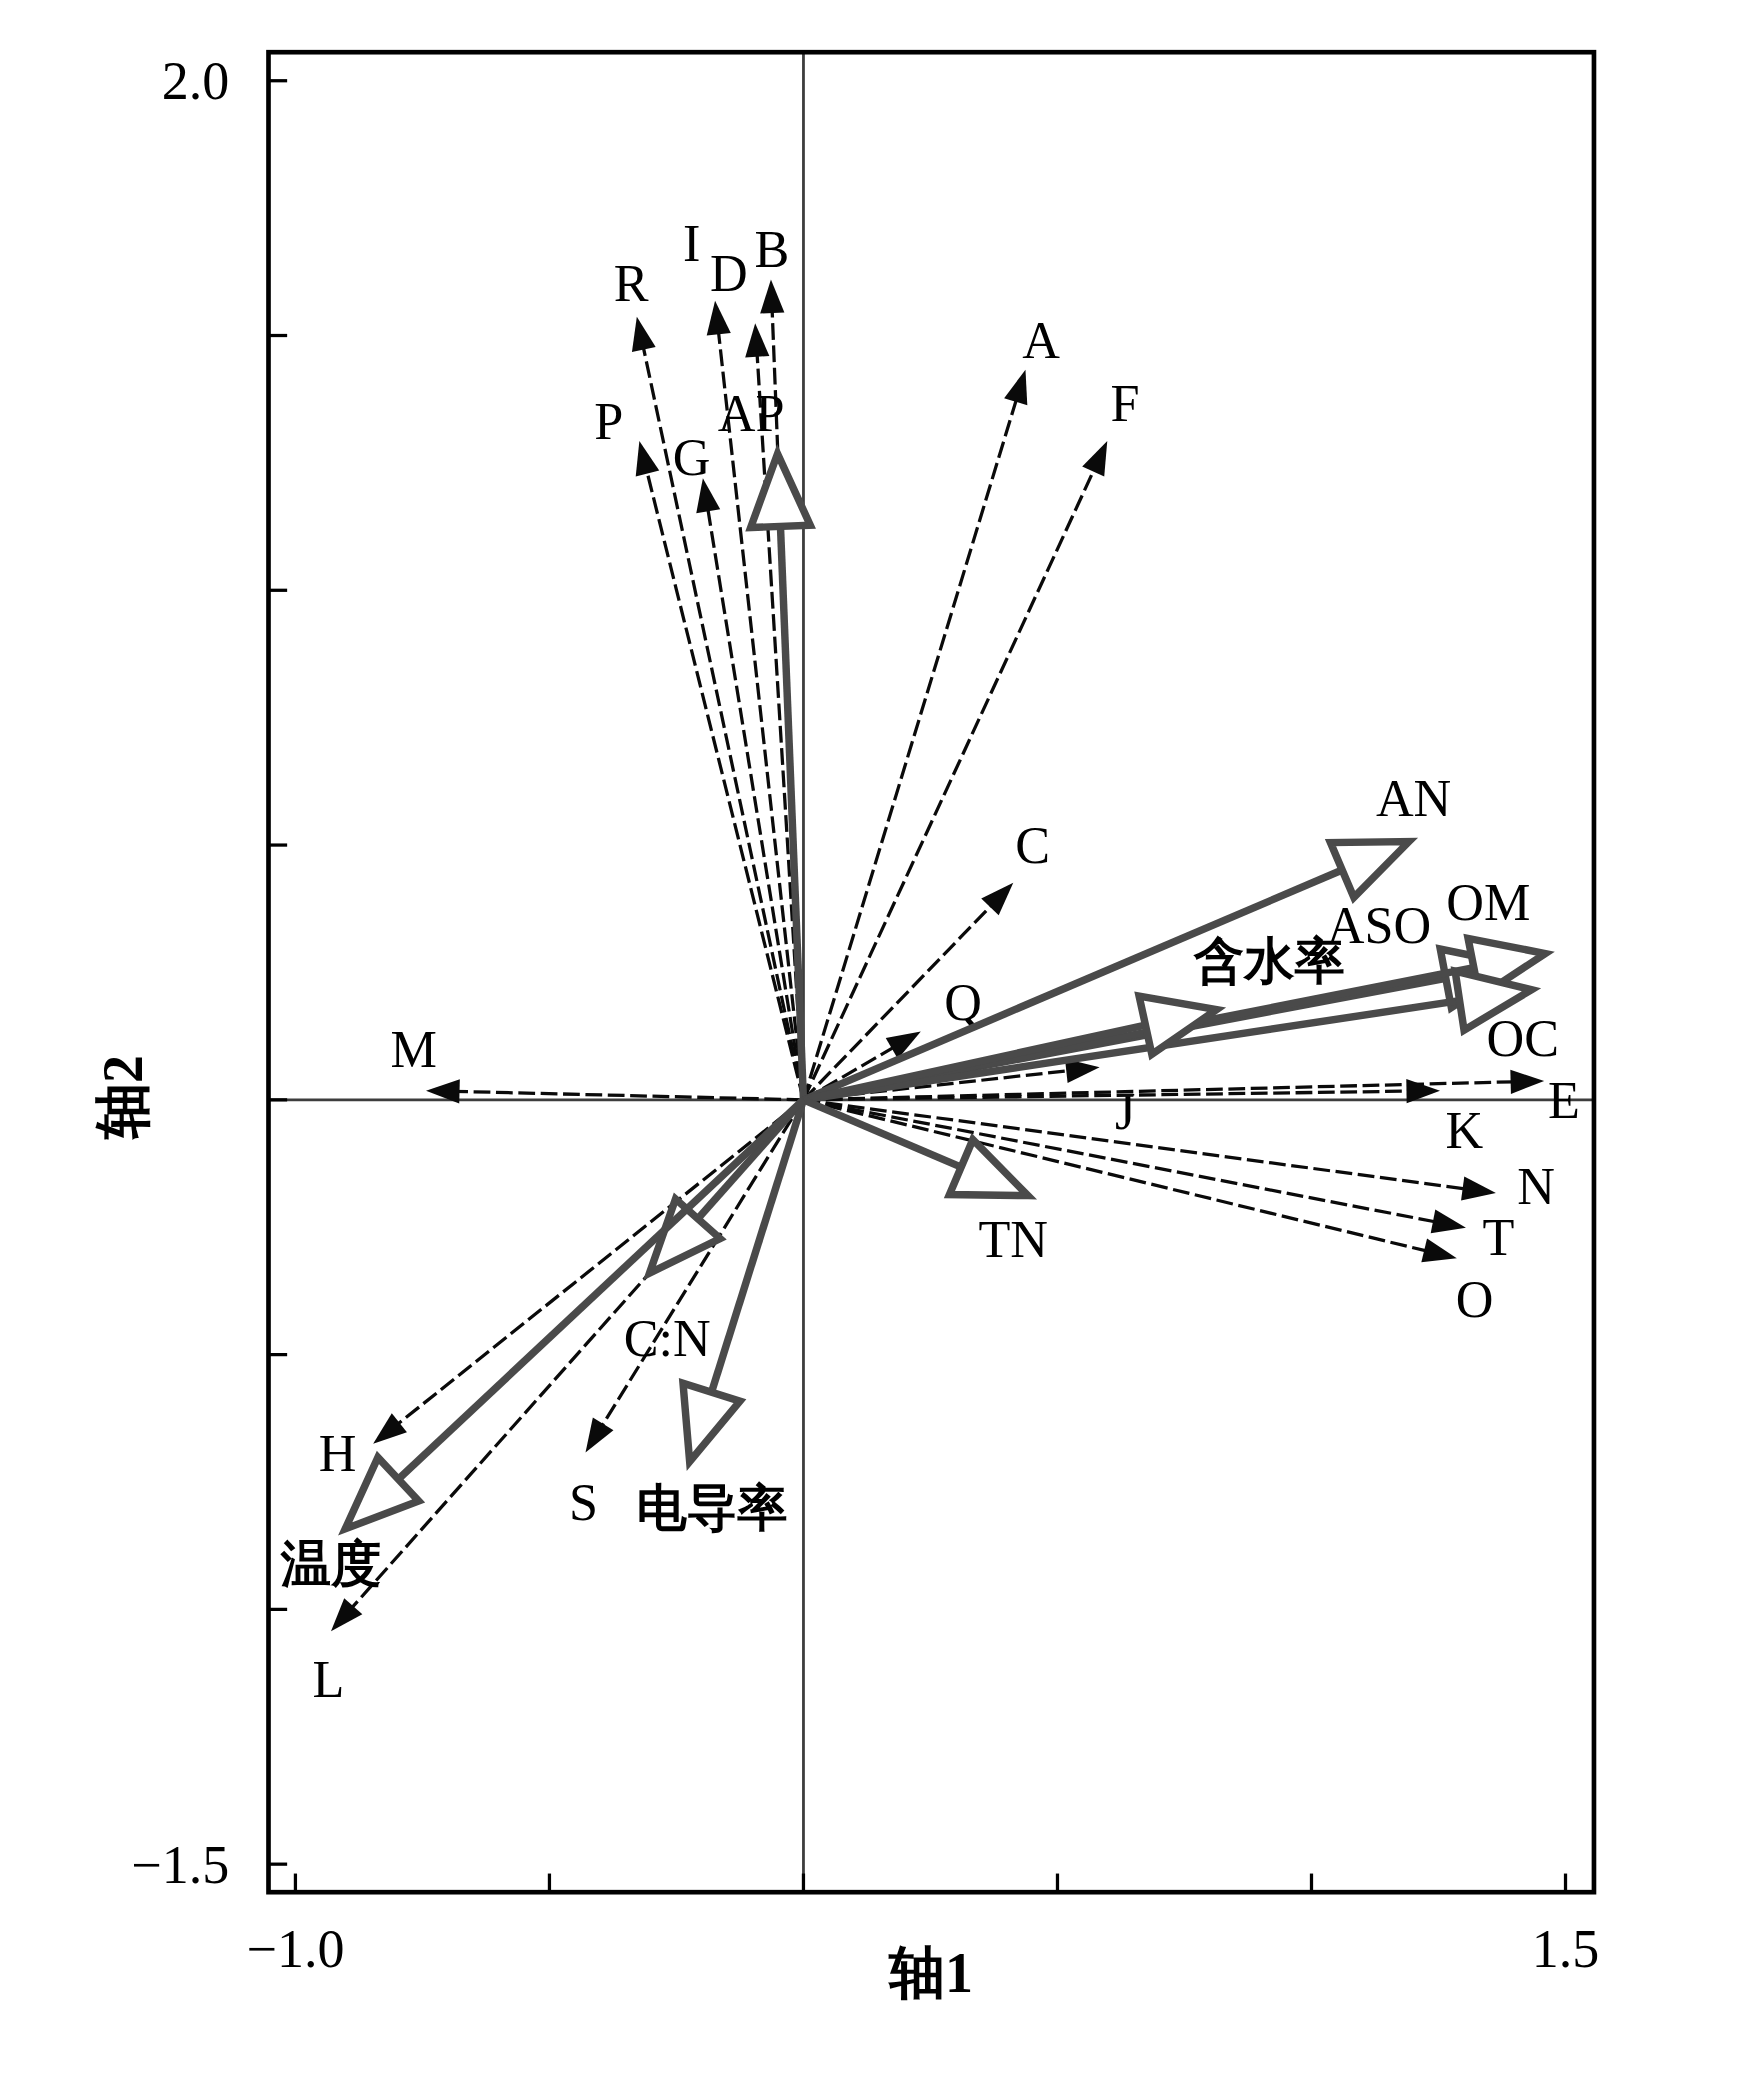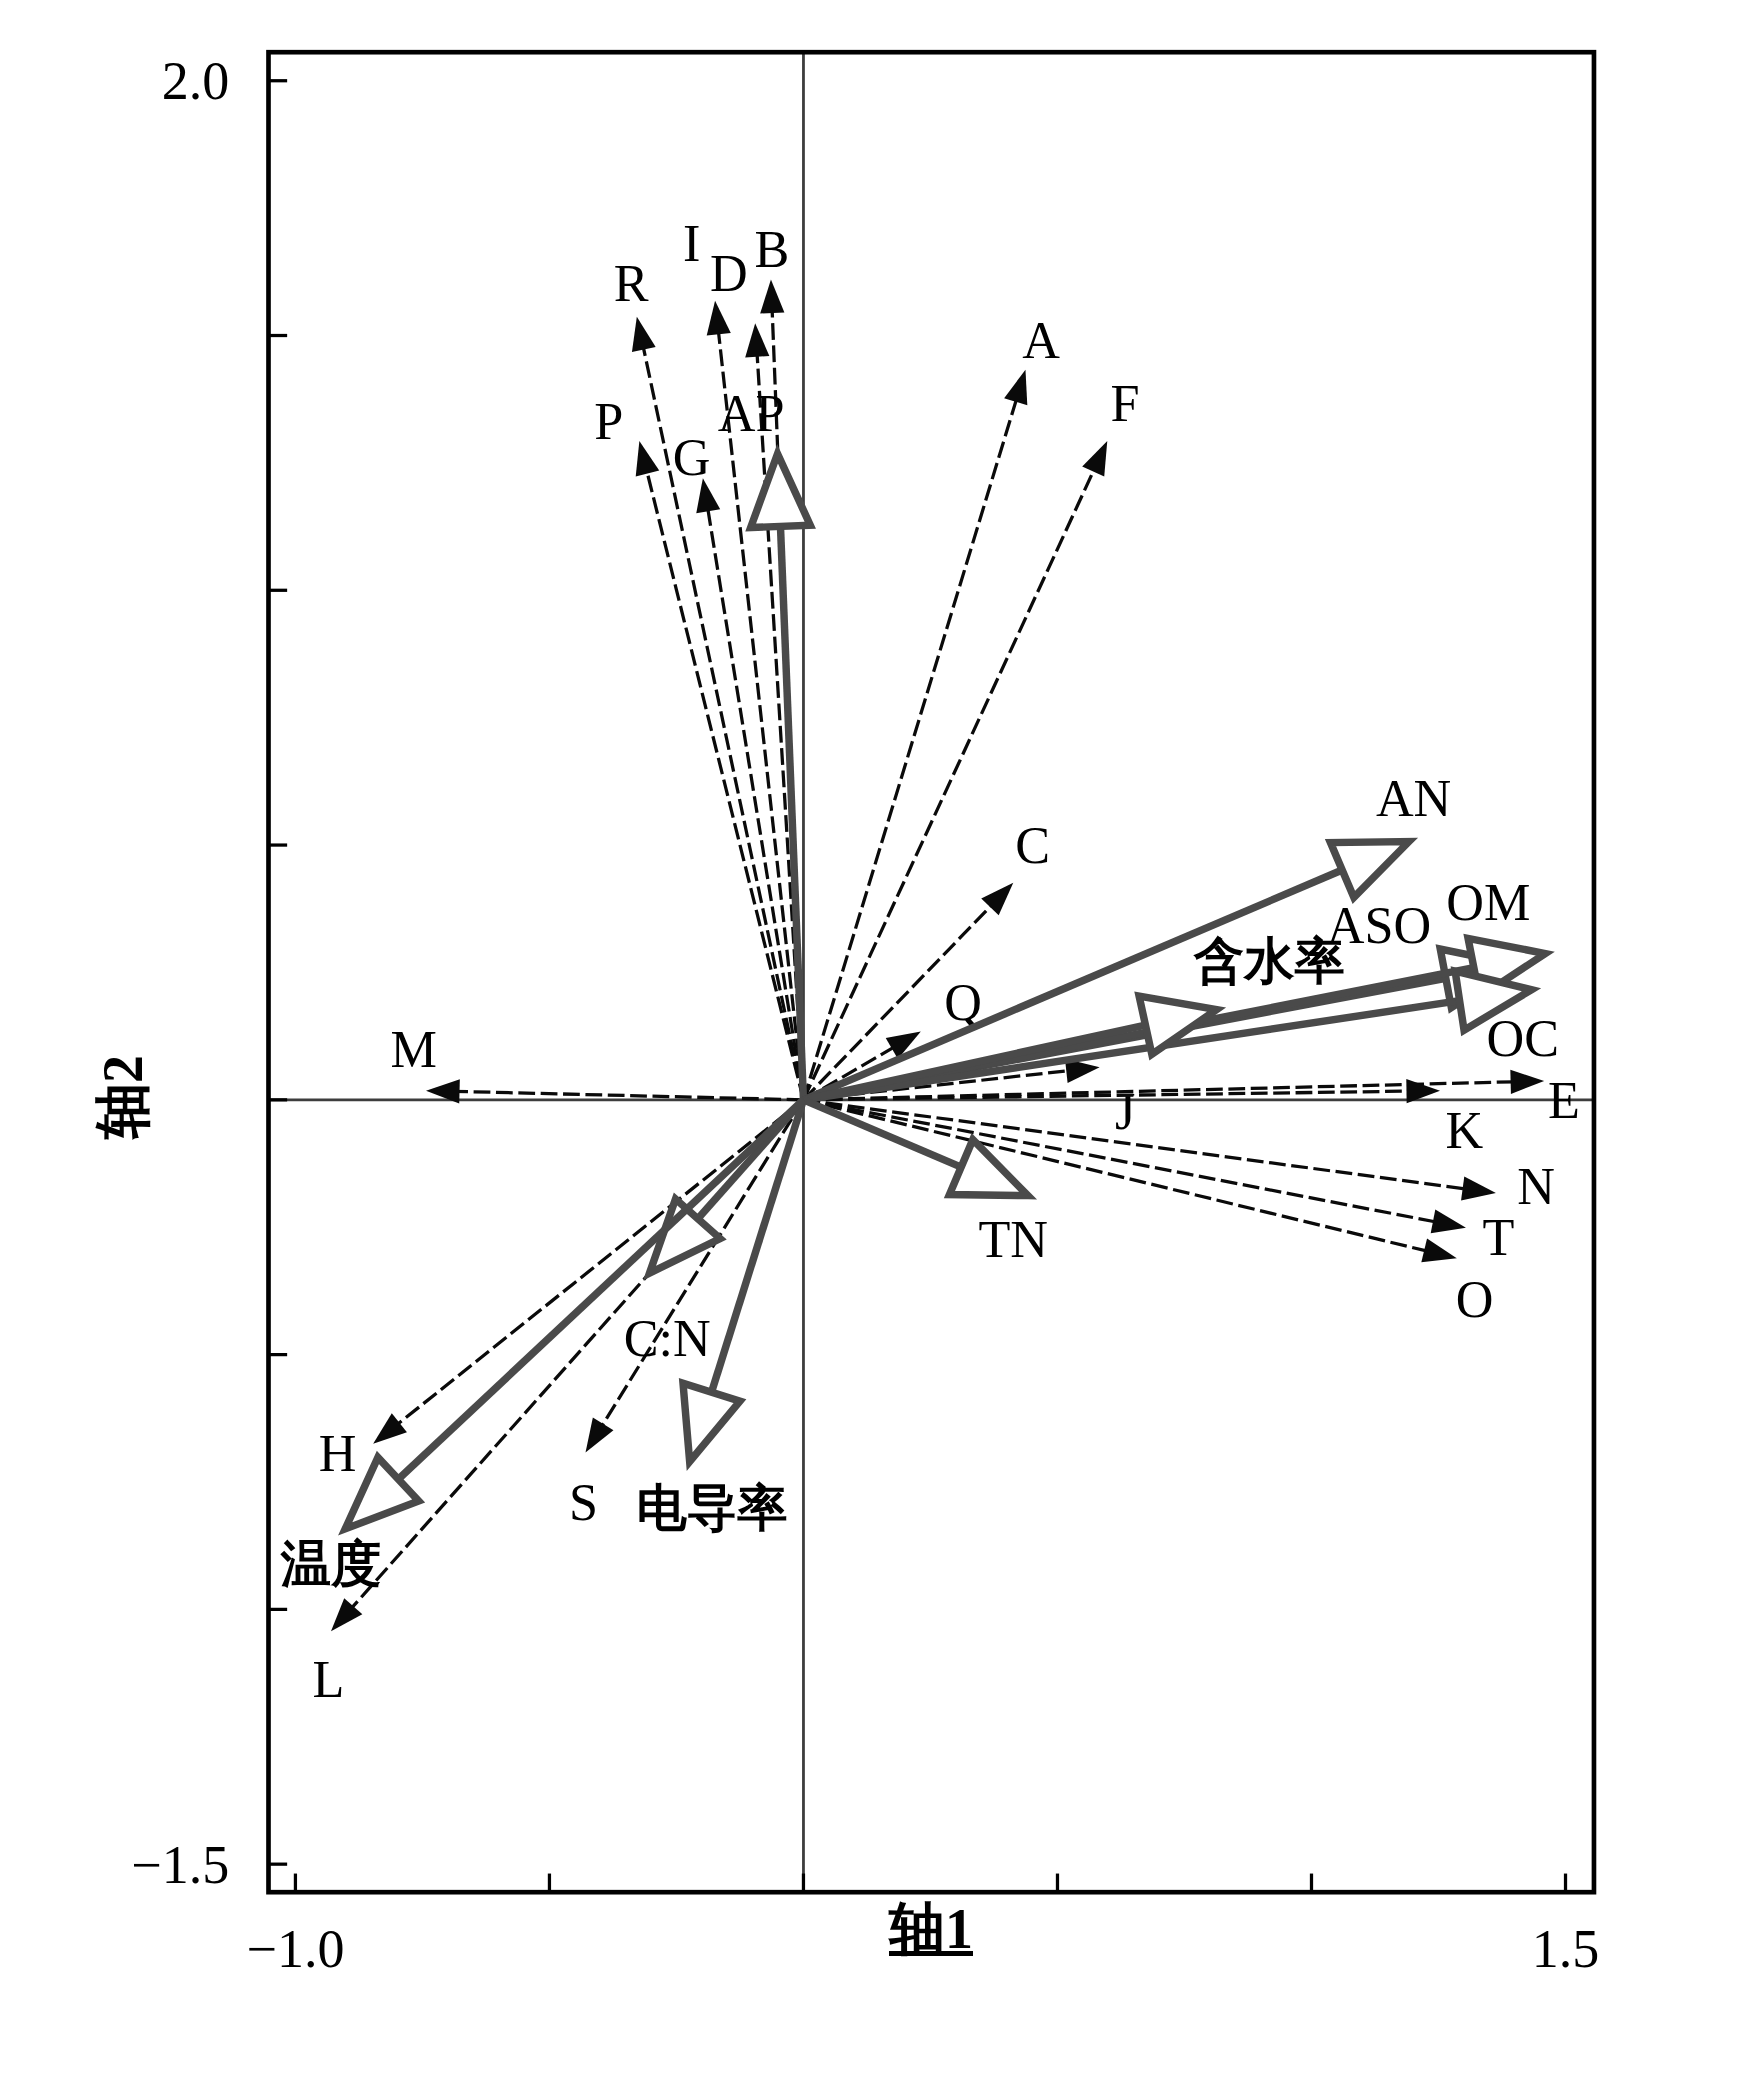--- a/index.html
+++ b/index.html
@@ -12,23 +12,22 @@
   }
   svg{position:absolute;left:0;top:0;}
   .axis-title{
     position:absolute;
     color:#000;
     font-size:56px;
     font-weight:bold;
     white-space:nowrap;
   }
   .axis-title.x{
-    left:931px;top:1930px;
+    left:931px;top:1974px;
     transform:translate(-50%,-50%);
-    text-decoration:underline;
   }
   .axis-title.y{
     left:124px;top:1097px;
     transform:translate(-50%,-50%) rotate(-90deg);
   }
 </style>
 </head>
 <body>
 
 <div class="stage">

